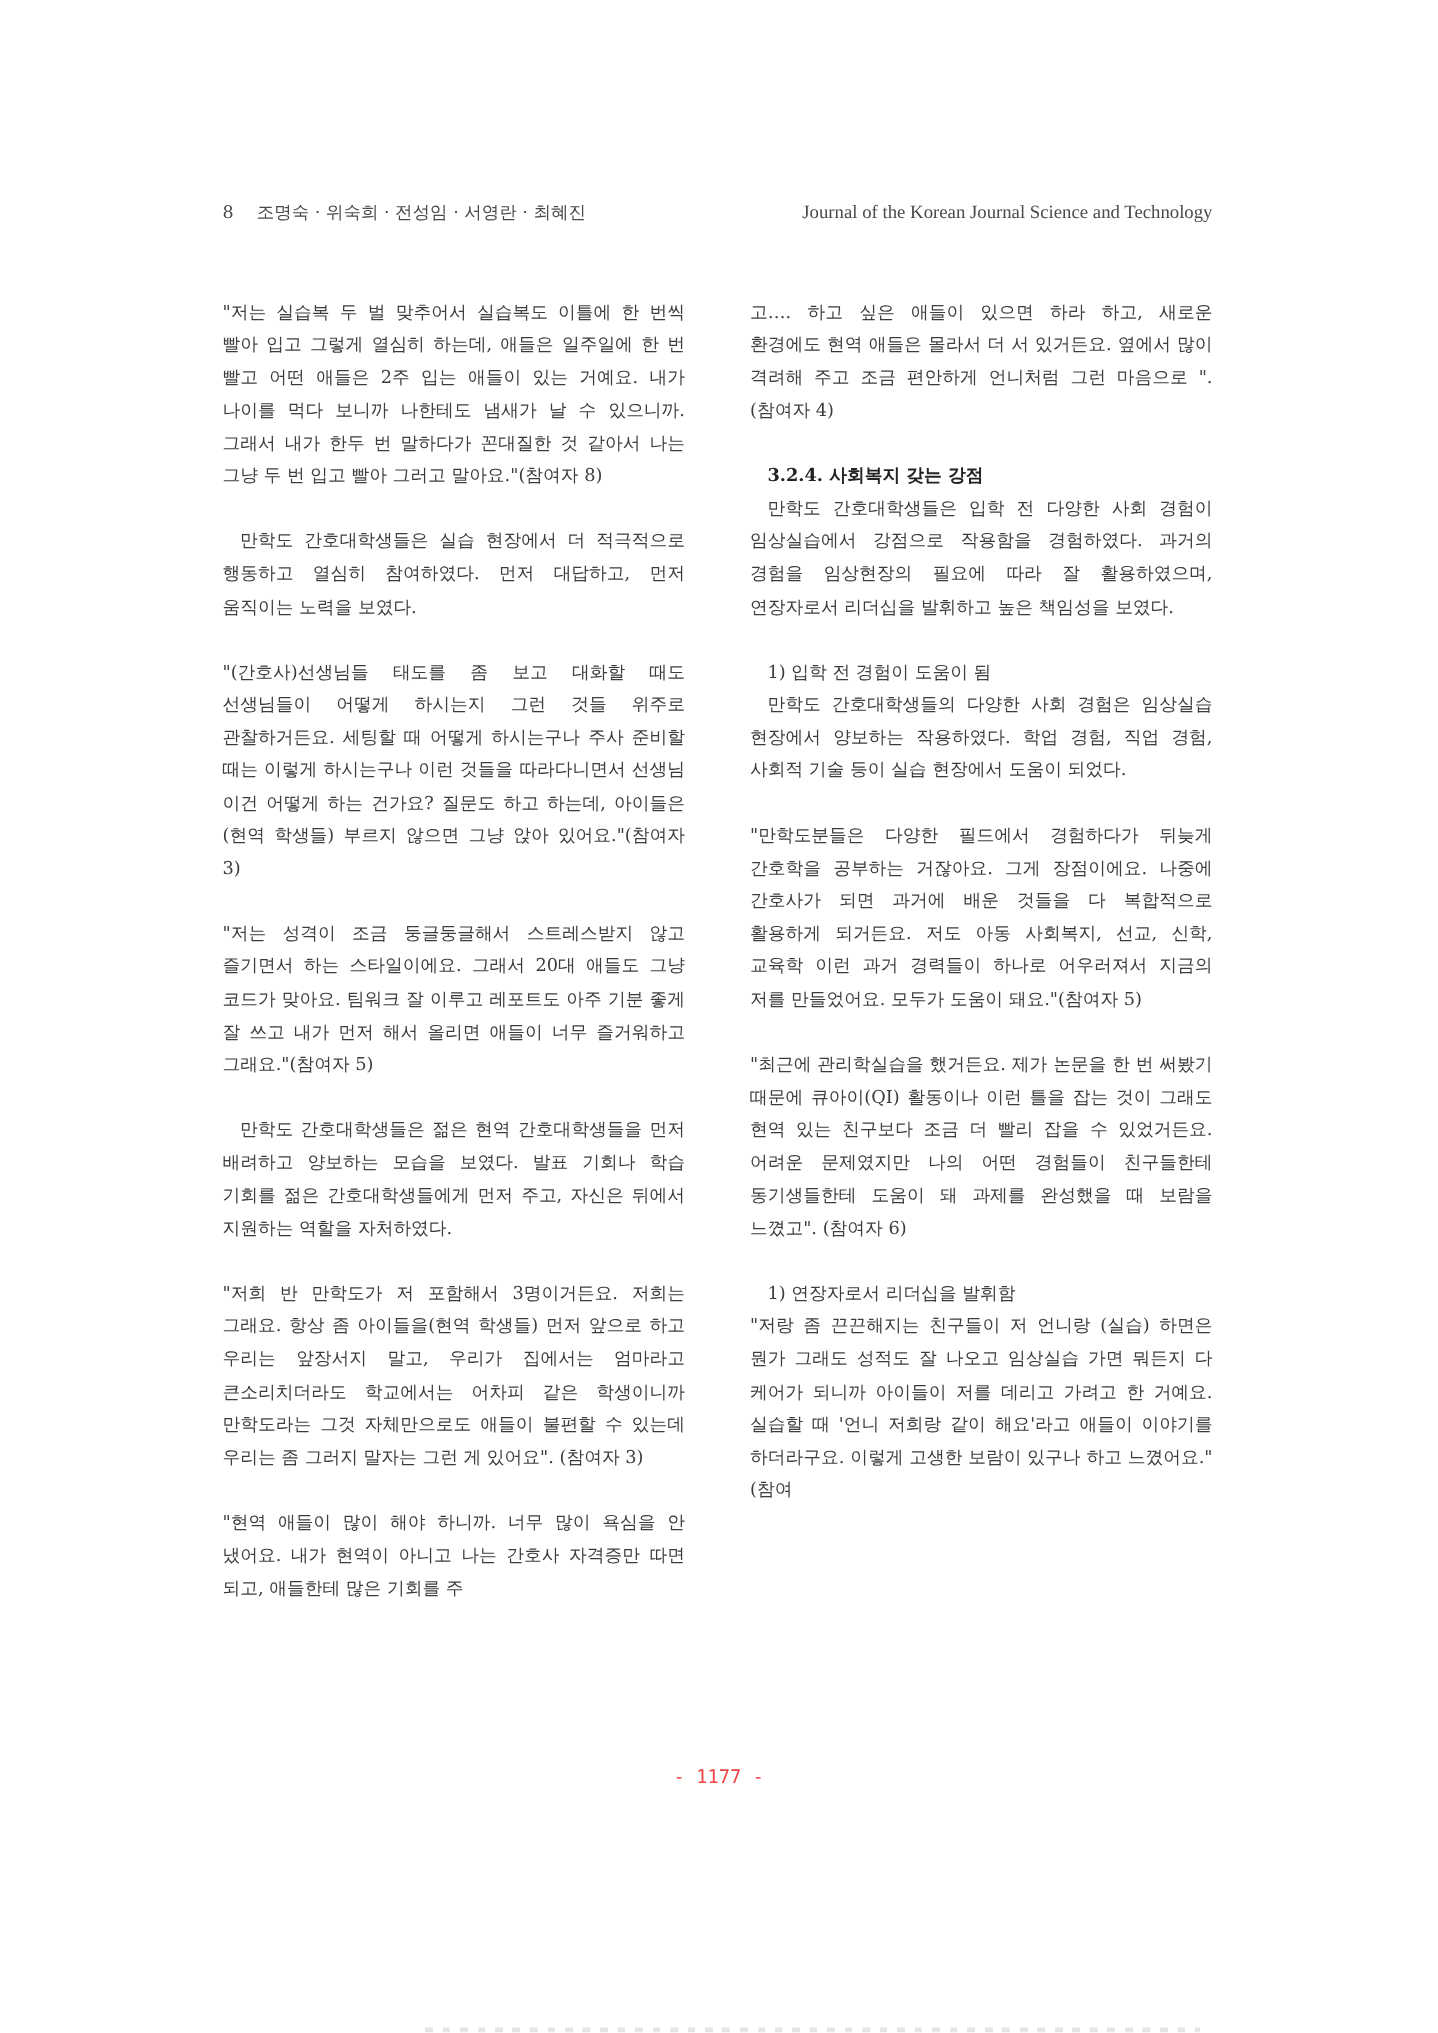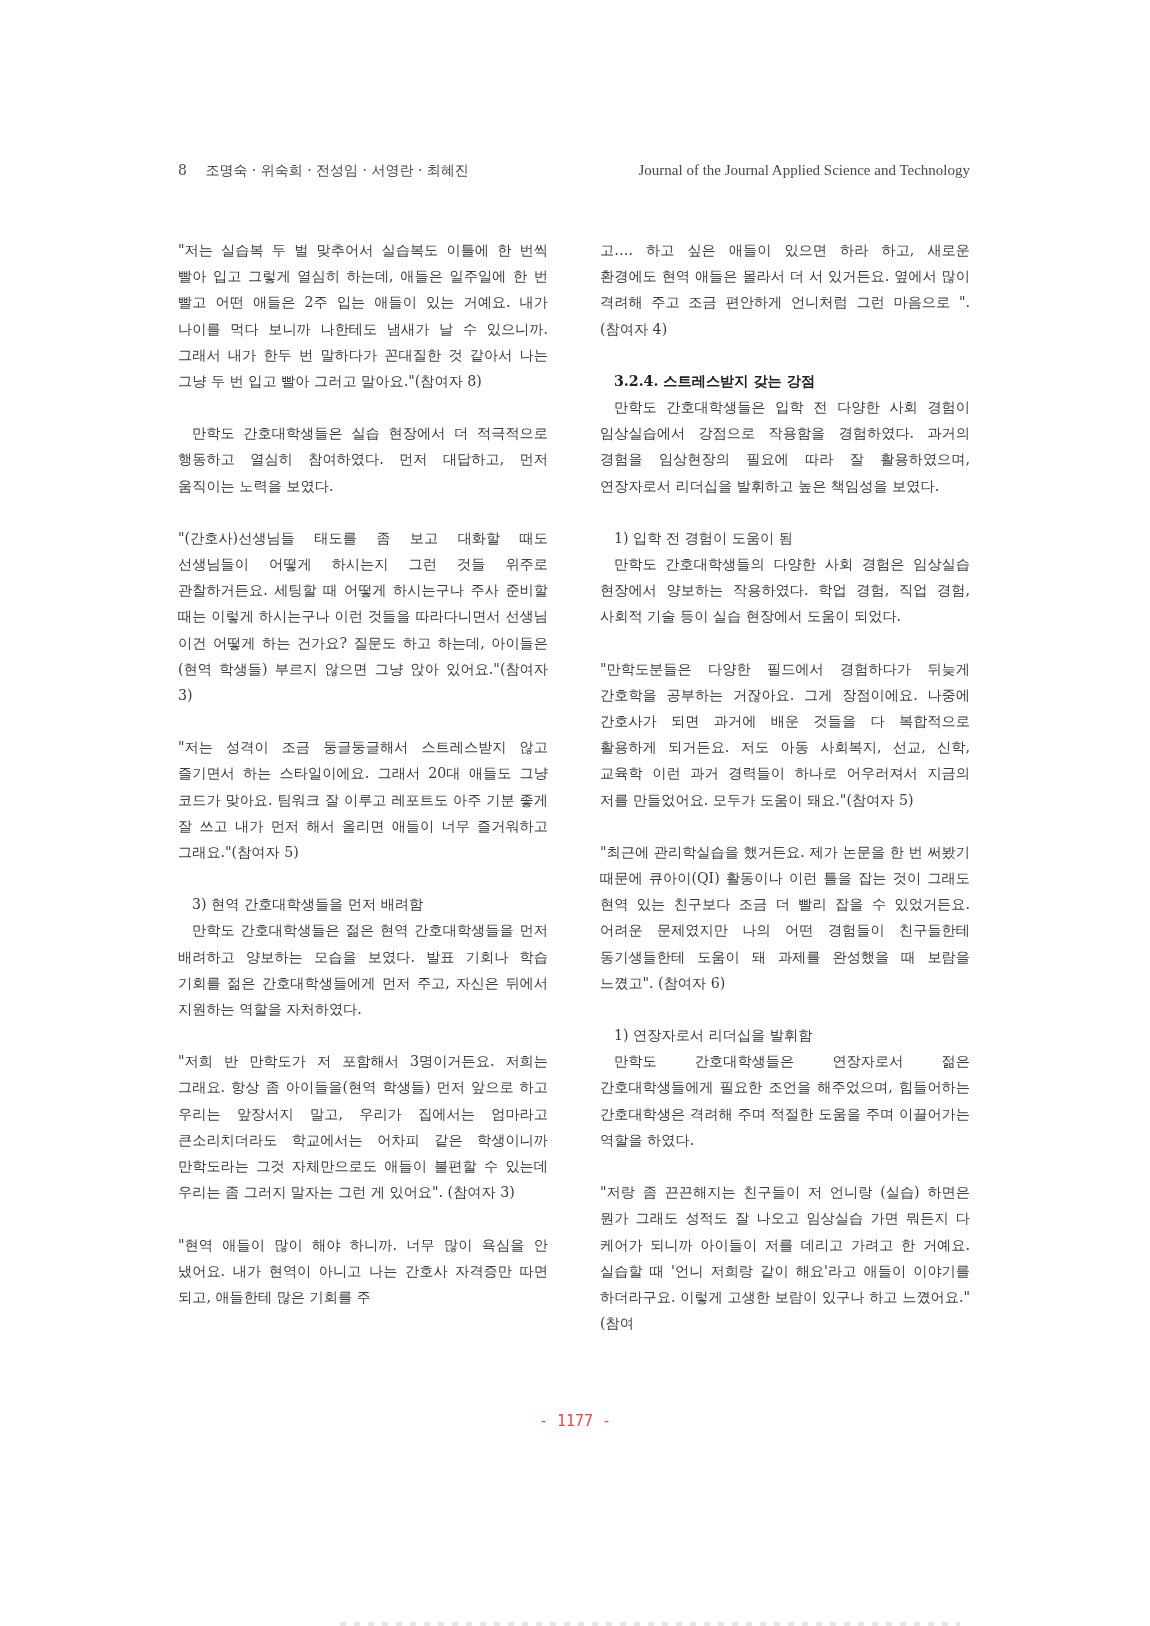--- a/index.html
+++ b/index.html
@@ -96,42 +96,40 @@
     }
   </style>
 </head>
 <body>
 
 <div class="running-header">
   <div class="left">
     <span class="page-no">8</span>
     <span>조명숙 · 위숙희 · 전성임 · 서영란 · 최혜진</span>
   </div>
-  <div class="right">Journal of the Journal Applied Science and Technology</div>
+  <div class="right">Journal of the Korean Journal Science and Technology</div>
 </div>
 
 <div class="column col-left">
   <p class="quote">"저는 실습복 두 벌 맞추어서 실습복도 이틀에 한 번씩 빨아 입고 그렇게 열심히 하는데, 애들은 일주일에 한 번 빨고 어떤 애들은 2주 입는 애들이 있는 거예요. 내가 나이를 먹다 보니까 나한테도 냄새가 날 수 있으니까. 그래서 내가 한두 번 말하다가 꼰대질한 것 같아서 나는 그냥 두 번 입고 빨아 그러고 말아요."(참여자 8)</p>
   <p class="body-para">만학도 간호대학생들은 실습 현장에서 더 적극적으로 행동하고 열심히 참여하였다. 먼저 대답하고, 먼저 움직이는 노력을 보였다.</p>
   <p class="quote">"(간호사)선생님들 태도를 좀 보고 대화할 때도 선생님들이 어떻게 하시는지 그런 것들 위주로 관찰하거든요. 세팅할 때 어떻게 하시는구나 주사 준비할 때는 이렇게 하시는구나 이런 것들을 따라다니면서 선생님 이건 어떻게 하는 건가요? 질문도 하고 하는데, 아이들은(현역 학생들) 부르지 않으면 그냥 앉아 있어요."(참여자 3)</p>
   <p class="quote">"저는 성격이 조금 둥글둥글해서 스트레스받지 않고 즐기면서 하는 스타일이에요. 그래서 20대 애들도 그냥 코드가 맞아요. 팀워크 잘 이루고 레포트도 아주 기분 좋게 잘 쓰고 내가 먼저 해서 올리면 애들이 너무 즐거워하고 그래요."(참여자 5)</p>
-  <p class="sub-heading">3) 현역 간호대학생들을 먼저 배려함</p>
   <p class="body-para">만학도 간호대학생들은 젊은 현역 간호대학생들을 먼저 배려하고 양보하는 모습을 보였다. 발표 기회나 학습 기회를 젊은 간호대학생들에게 먼저 주고, 자신은 뒤에서 지원하는 역할을 자처하였다.</p>
   <p class="quote">"저희 반 만학도가 저 포함해서 3명이거든요. 저희는 그래요. 항상 좀 아이들을(현역 학생들) 먼저 앞으로 하고 우리는 앞장서지 말고, 우리가 집에서는 엄마라고 큰소리치더라도 학교에서는 어차피 같은 학생이니까 만학도라는 그것 자체만으로도 애들이 불편할 수 있는데 우리는 좀 그러지 말자는 그런 게 있어요". (참여자 3)</p>
   <p class="quote">"현역 애들이 많이 해야 하니까. 너무 많이 욕심을 안 냈어요. 내가 현역이 아니고 나는 간호사 자격증만 따면 되고, 애들한테 많은 기회를 주</p>
 </div>
 
 <div class="column col-right">
   <p class="quote">고…. 하고 싶은 애들이 있으면 하라 하고, 새로운 환경에도 현역 애들은 몰라서 더 서 있거든요. 옆에서 많이 격려해 주고 조금 편안하게 언니처럼 그런 마음으로 ".(참여자 4)</p>
-  <p class="section-heading">3.2.4. 스트레스받지 갖는 강점</p>
+  <p class="section-heading">3.2.4. 사회복지 갖는 강점</p>
   <p class="body-para">만학도 간호대학생들은 입학 전 다양한 사회 경험이 임상실습에서 강점으로 작용함을 경험하였다. 과거의 경험을 임상현장의 필요에 따라 잘 활용하였으며, 연장자로서 리더십을 발휘하고 높은 책임성을 보였다.</p>
   <p class="sub-heading">1) 입학 전 경험이 도움이 됨</p>
   <p class="body-para">만학도 간호대학생들의 다양한 사회 경험은 임상실습 현장에서 양보하는 작용하였다. 학업 경험, 직업 경험, 사회적 기술 등이 실습 현장에서 도움이 되었다.</p>
   <p class="quote">"만학도분들은 다양한 필드에서 경험하다가 뒤늦게 간호학을 공부하는 거잖아요. 그게 장점이에요. 나중에 간호사가 되면 과거에 배운 것들을 다 복합적으로 활용하게 되거든요. 저도 아동 사회복지, 선교, 신학, 교육학 이런 과거 경력들이 하나로 어우러져서 지금의 저를 만들었어요. 모두가 도움이 돼요."(참여자 5)</p>
   <p class="quote">"최근에 관리학실습을 했거든요. 제가 논문을 한 번 써봤기 때문에 큐아이(QI) 활동이나 이런 틀을 잡는 것이 그래도 현역 있는 친구보다 조금 더 빨리 잡을 수 있었거든요. 어려운 문제였지만 나의 어떤 경험들이 친구들한테 동기생들한테 도움이 돼 과제를 완성했을 때 보람을 느꼈고". (참여자 6)</p>
   <p class="sub-heading">1) 연장자로서 리더십을 발휘함</p>
-  <p class="body-para">만학도 간호대학생들은 연장자로서 젊은 간호대학생들에게 필요한 조언을 해주었으며, 힘들어하는 간호대학생은 격려해 주며 적절한 도움을 주며 이끌어가는 역할을 하였다.</p>
   <p class="quote">"저랑 좀 끈끈해지는 친구들이 저 언니랑 (실습) 하면은 뭔가 그래도 성적도 잘 나오고 임상실습 가면 뭐든지 다 케어가 되니까 아이들이 저를 데리고 가려고 한 거예요. 실습할 때 '언니 저희랑 같이 해요'라고 애들이 이야기를 하더라구요. 이렇게 고생한 보람이 있구나 하고 느꼈어요."(참여</p>
 </div>
 
 <div class="page-number">- 1177 -</div>
 
 <div class="bottom-strip"></div>
 
 </body></html>

